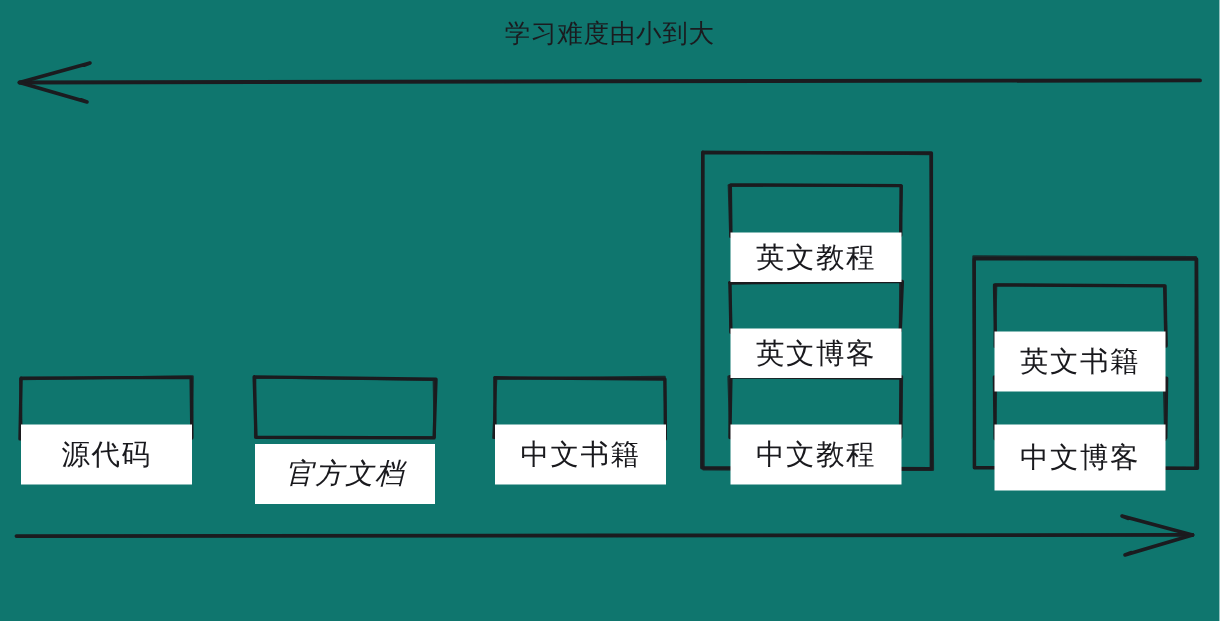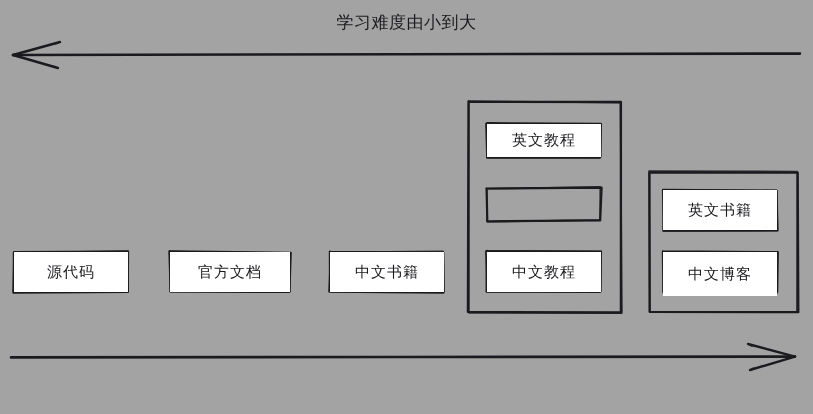--- a/index.html
+++ b/index.html
@@ -7,21 +7,21 @@
     padding: 0;
     background: #ffffff;
   }
   body {
     font-family: "Liberation Sans", "DejaVu Sans", sans-serif;
   }
   #canvas {
     position: relative;
     width: 813px;
     height: 414px;
-    background: #a3a3a3;
+    background: #0f766e;
     overflow: hidden;
   }
   .axis-label {
     position: absolute;
     font-size: 17px;
     color: #1b1b1f;
     letter-spacing: 0.5px;
     white-space: nowrap;
     text-align: center;
     font-family: "Liberation Sans", "DejaVu Sans", sans-serif;
@@ -42,26 +42,27 @@
     top: 0;
     width: 813px;
     height: 414px;
     pointer-events: none;
   }
   .node {
     position: absolute;
     display: flex;
     align-items: center;
     justify-content: center;
-    font-size: 15px;
+    font-size: 19px;
     color: #19191d;
     letter-spacing: 1px;
     background: #ffffff;
     box-sizing: border-box;
     white-space: nowrap;
+    margin-top: 31px;
   }
   .node-label {
     position: relative;
     z-index: 2;
     pointer-events: none;
   }
   .group-box {
     position: absolute;
     background: transparent;
     box-sizing: border-box;
@@ -112,29 +113,32 @@
         <path d="M 663.9 252.5 L 775.9 251.7 L 776.9 293.2 L 663.4 291.2 L 664.1 252.2" stroke="#1b1b1f" stroke-width="1.584" fill="none" stroke-linecap="round" stroke-linejoin="round" opacity="0.85"></path>
       </g>
   </svg>
 
   <div class="group-box" style="left:468px; top:102px; width:153px; height:210px;"></div>
   <div class="group-box" style="left:650px; top:172px; width:148px; height:140px;"></div>
 
   <div class="node" style="left:14px; top:252px; width:114px; height:40px;">
     <span class="node-label">源代码</span>
   </div>
-  <div class="node" style="left:170px; top:252px; width:120px; height:40px;">
+  <div class="node" style="left:170px; top:265px; width:120px; height:40px;font-style:italic;">
     <span class="node-label">官方文档</span>
   </div>
   <div class="node" style="left:330px; top:252px; width:114px; height:40px;">
     <span class="node-label">中文书籍</span>
   </div>
 
   <div class="node" style="left:487px; top:124px; width:114px; height:33px;">
     <span class="node-label">英文教程</span>
+  </div>
+  <div class="node" style="left:487px; top:188px; width:114px; height:33px;">
+    <span class="node-label">英文博客</span>
   </div>
   <div class="node" style="left:487px; top:252px; width:114px; height:40px;">
     <span class="node-label">中文教程</span>
   </div>
 
   <div class="node" style="left:663px; top:190px; width:114px; height:40px;">
     <span class="node-label">英文书籍</span>
   </div>
   <div class="node" style="left:663px; top:252px; width:114px; height:44px;">
     <span class="node-label">中文博客</span>

